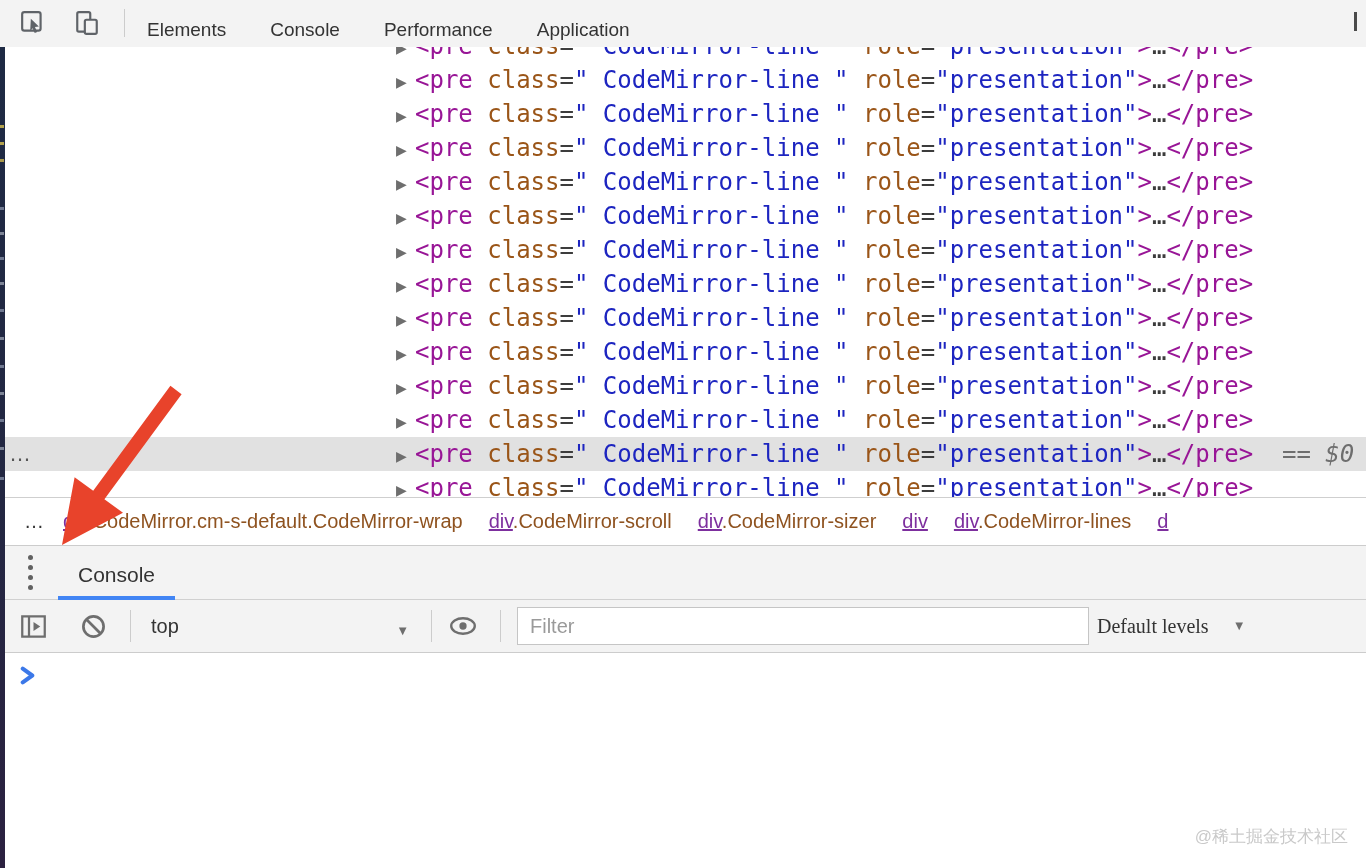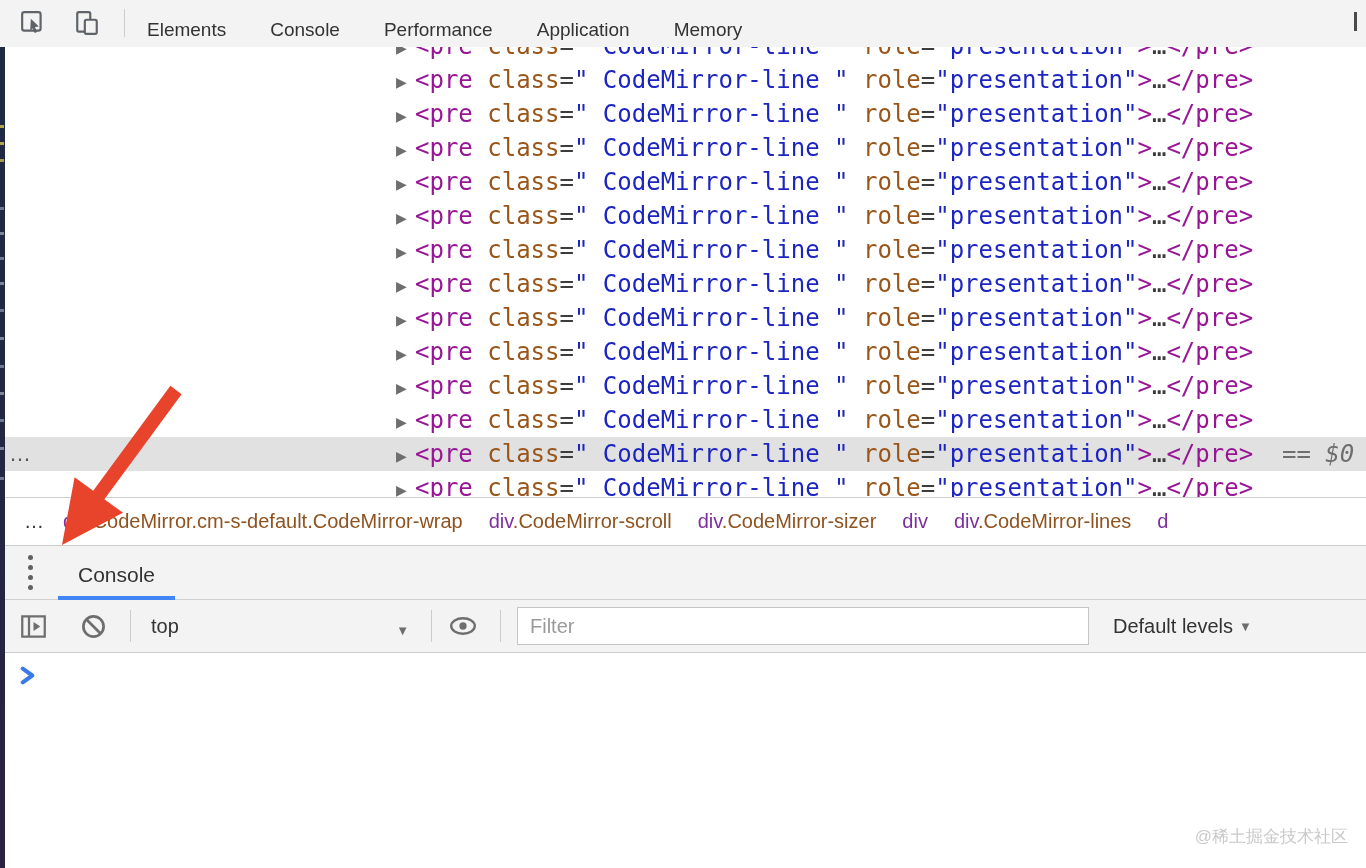--- a/index.html
+++ b/index.html
@@ -42,21 +42,21 @@
   .tk-plain { color:#3c3c3c; }
   .tk-suffix { color:#6e6e6e; font-style:italic; }
 
   
   .crumbs { position:absolute; left:0; top:497px; width:1366px; height:48px;
             background:#fff; border-top:1px solid #cfcfcf;
             display:flex; align-items:center; padding-left:20px;
             font-size:20px; white-space:nowrap; overflow:hidden; }
   .crumb { padding:0 13px; cursor:pointer; }
   .crumb-ellipsis { padding:0 4px; color:#333; letter-spacing:2px; cursor:pointer; }
-  .crumb .c-tag { color:var(--crumb-tag-purple); }
+  .crumb .c-tag { color:var(--crumb-tag-purple);text-decoration:underline; }
   .crumb .c-cls { color:var(--crumb-class-brown); }
 
   
   .drawer-tabbar { position:absolute; left:0; top:545px; width:1366px; height:55px;
                    background:#f3f3f3; border-top:1px solid #ccc; border-bottom:1px solid #d0d0d0;
                    display:flex; align-items:stretch; }
   .kebab { width:18px; margin-left:28px; display:flex; flex-direction:column;
            justify-content:center; align-items:flex-start; gap:5px; cursor:pointer; }
   .kebab i { width:5px; height:5px; border-radius:50%; background:#616161; display:block; }
   .drawer-tab { margin-left:12px; padding:4px 20px 0 20px; font-size:21px; color:#333;
@@ -72,22 +72,22 @@
   .tb-icon.sidebar { margin-left:18px; }
   .tb-icon.block { margin-left:30px; }
   .vsep { width:1px; height:32px; background:#ccc; margin:0 0 0 22px; }
   .context-select { margin-left:20px; width:258px; display:flex; align-items:flex-end;
                     justify-content:space-between; font-size:20px; color:#333; cursor:pointer; }
   .caret { font-size:13px; color:#6e6e6e; }
   .filter-input { margin-left:16px; width:572px; height:38px; border:1px solid #c5c5c5;
                   background:#fff; font-size:20px; color:#333; padding:8px 12px;
                   font-family:"Liberation Sans", sans-serif; }
   .filter-input::placeholder { color:#9a9a9a; }
-  .levels-select { margin-left:24px; display:flex; align-items:center; gap:6px;
-                   font-size:20px; color:#333; cursor:pointer; }
+  .levels-select { margin-left:8px; display:flex; align-items:center; gap:24px;
+                   font-size:20px; color:#333; cursor:pointer;font-family:Liberation Serif, serif; }
 
   .console-body { position:absolute; left:0; top:653px; width:1366px; height:215px;
                   background:#fff; }
   .prompt-row { padding:13px 0 0 19px; }
 
   
   .page-sliver { position:absolute; left:0; top:47px; width:5px; height:821px; z-index:60;
                  background:linear-gradient(#1e2a44 0%, #232742 55%, #2b2140 100%); }
   .speck { position:absolute; left:0; width:4px; height:3px; }
 
@@ -113,21 +113,20 @@
       <svg width="26" height="26" viewBox="0 0 24 24">
         <rect x="3" y="2" width="12" height="18" rx="1.5" fill="none" stroke="#5f6368" stroke-width="2"></rect>
         <rect x="10" y="9" width="11" height="13" rx="1.5" fill="#f3f3f3" stroke="#5f6368" stroke-width="2"></rect>
       </svg>
     </div>
     <div class="vsep-top"></div>
     <div class="tab active">Elements</div>
     <div class="tab">Console</div>
     <div class="tab">Performance</div>
     <div class="tab">Application</div>
-    <div class="tab">Memory</div>
     <div class="partial-tab-letter"></div>
   </header>
 
   <section class="elements-panel">
     <div class="tree" id="tree">
         <div class="t-row"><span class="t-content"><span class="t-arrow">▶</span><span class="tk-tag">&lt;pre</span><span class="tk-plain"> </span><span class="tk-attr">class</span><span class="tk-plain">=</span><span class="tk-value">" CodeMirror-line "</span><span class="tk-plain"> </span><span class="tk-attr">role</span><span class="tk-plain">=</span><span class="tk-value">"presentation"</span><span class="tk-tag">&gt;</span><span class="tk-plain">…</span><span class="tk-tag">&lt;/pre&gt;</span></span></div>
         <div class="t-row"><span class="t-content"><span class="t-arrow">▶</span><span class="tk-tag">&lt;pre</span><span class="tk-plain"> </span><span class="tk-attr">class</span><span class="tk-plain">=</span><span class="tk-value">" CodeMirror-line "</span><span class="tk-plain"> </span><span class="tk-attr">role</span><span class="tk-plain">=</span><span class="tk-value">"presentation"</span><span class="tk-tag">&gt;</span><span class="tk-plain">…</span><span class="tk-tag">&lt;/pre&gt;</span></span></div>
         <div class="t-row"><span class="t-content"><span class="t-arrow">▶</span><span class="tk-tag">&lt;pre</span><span class="tk-plain"> </span><span class="tk-attr">class</span><span class="tk-plain">=</span><span class="tk-value">" CodeMirror-line "</span><span class="tk-plain"> </span><span class="tk-attr">role</span><span class="tk-plain">=</span><span class="tk-value">"presentation"</span><span class="tk-tag">&gt;</span><span class="tk-plain">…</span><span class="tk-tag">&lt;/pre&gt;</span></span></div>
         <div class="t-row"><span class="t-content"><span class="t-arrow">▶</span><span class="tk-tag">&lt;pre</span><span class="tk-plain"> </span><span class="tk-attr">class</span><span class="tk-plain">=</span><span class="tk-value">" CodeMirror-line "</span><span class="tk-plain"> </span><span class="tk-attr">role</span><span class="tk-plain">=</span><span class="tk-value">"presentation"</span><span class="tk-tag">&gt;</span><span class="tk-plain">…</span><span class="tk-tag">&lt;/pre&gt;</span></span></div>
         <div class="t-row"><span class="t-content"><span class="t-arrow">▶</span><span class="tk-tag">&lt;pre</span><span class="tk-plain"> </span><span class="tk-attr">class</span><span class="tk-plain">=</span><span class="tk-value">" CodeMirror-line "</span><span class="tk-plain"> </span><span class="tk-attr">role</span><span class="tk-plain">=</span><span class="tk-value">"presentation"</span><span class="tk-tag">&gt;</span><span class="tk-plain">…</span><span class="tk-tag">&lt;/pre&gt;</span></span></div>

